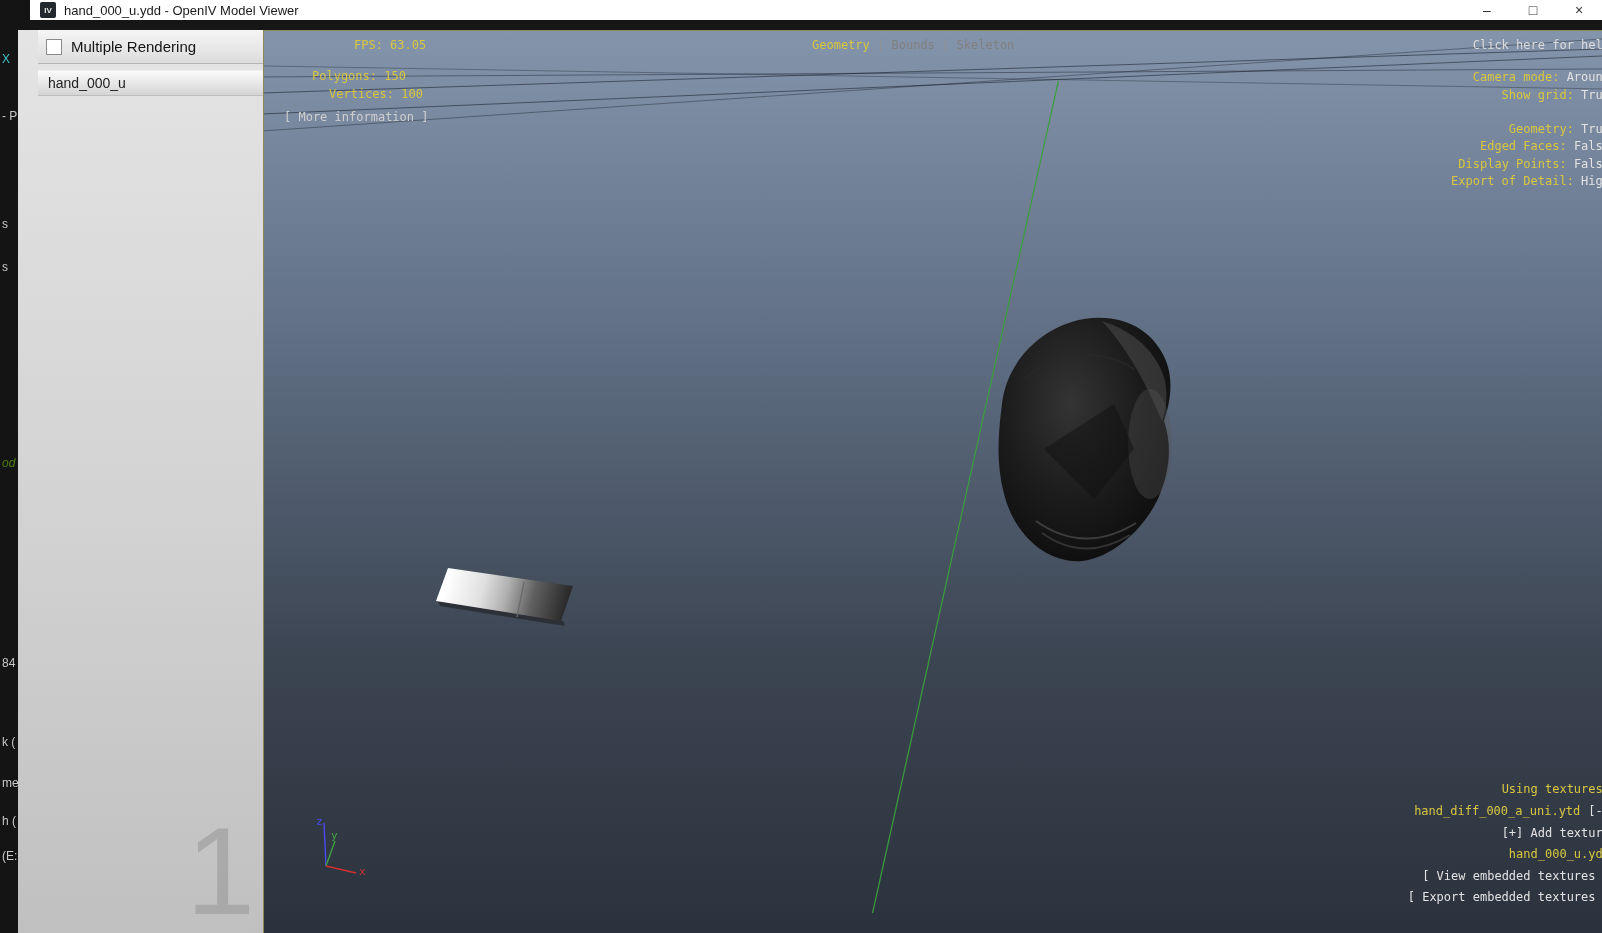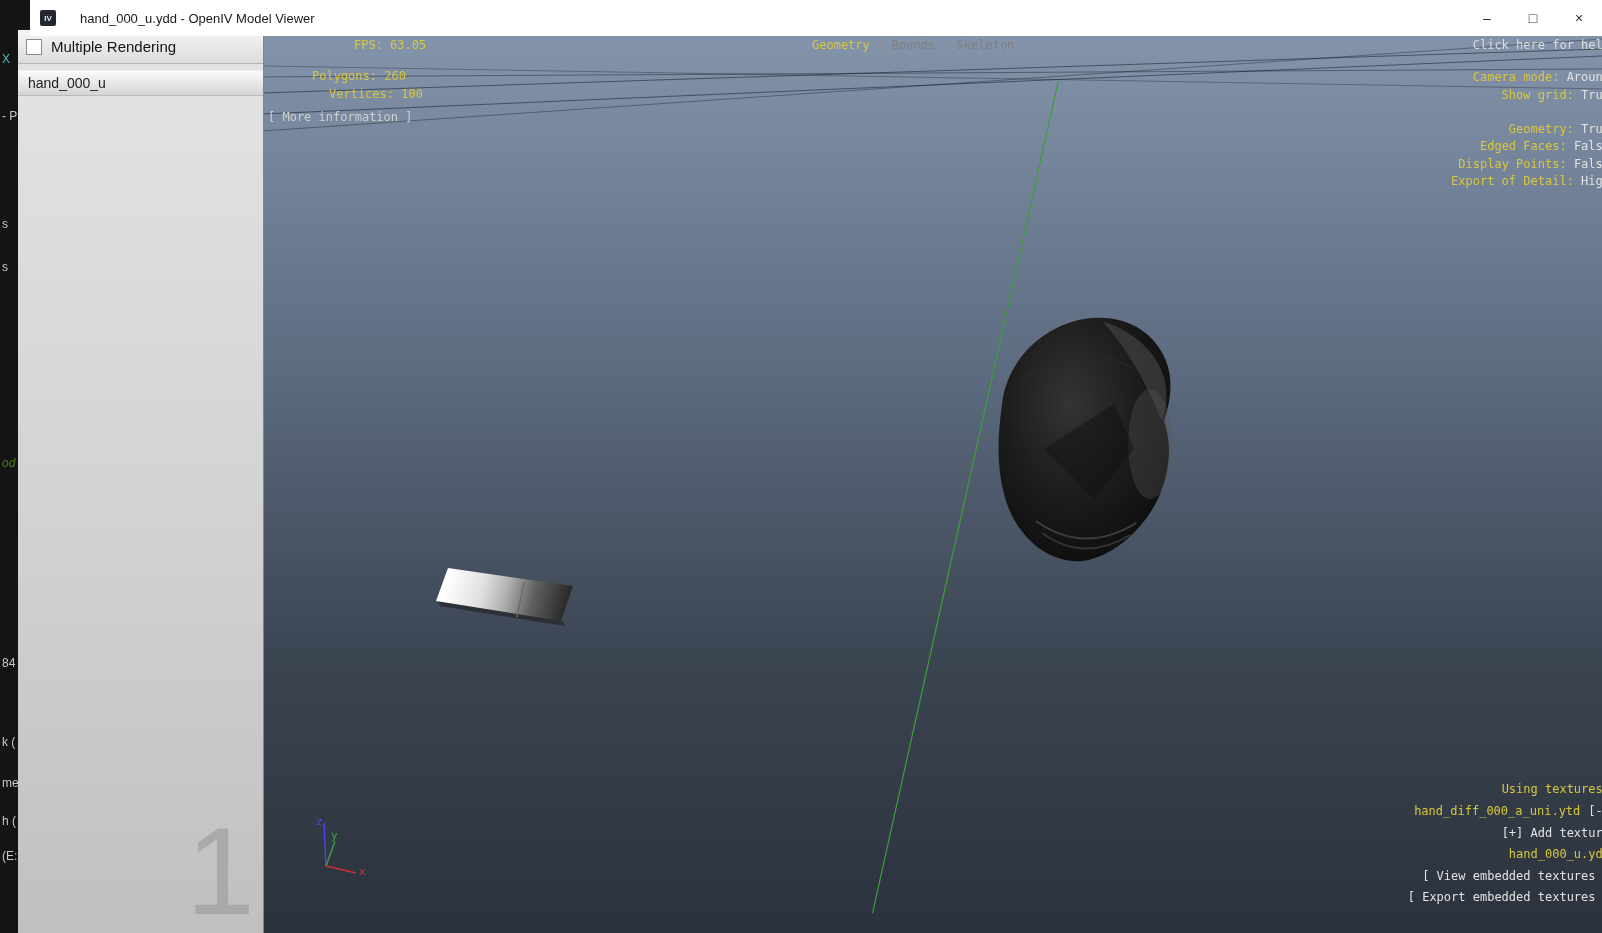--- a/index.html
+++ b/index.html
@@ -7,28 +7,28 @@
   body { font-family:"Liberation Sans", sans-serif; background:#161616; }
   .screen { position:relative; width:1602px; height:933px; background:#161616; overflow:hidden; }
 
   
   .back-strip { position:absolute; left:0; top:0; width:18px; height:100%; background:#141414; z-index:1; }
   .corner { position:absolute; left:0; top:0; width:30px; height:30px; background:#141414; z-index:3; }
   .fragments { position:absolute; left:0; top:0; width:30px; height:100%; z-index:2; }
   .frag { position:absolute; left:2px; font-size:12px; color:#c8c8c8; white-space:nowrap; }
 
   
-  .titlebar { position:absolute; left:30px; top:0; right:0; height:36px; background:#ffffff; display:flex; align-items:center; z-index:4; }
+  .titlebar { position:absolute; left:30px; top:0; right:0; height:20px; background:#ffffff; display:flex; align-items:center; z-index:4; }
   .app-icon { width:16px; height:16px; margin-left:10px; background:#23272e; color:#e8e8e8; font-size:8px; font-weight:bold; display:flex; align-items:center; justify-content:center; border-radius:2px; }
-  .title-text { margin-left:24px; font-size:13px; color:#1a1a1a; white-space:nowrap; }
+  .title-text { margin-left:8px; font-size:13px; color:#1a1a1a; white-space:nowrap; }
   .win-controls { margin-left:auto; display:flex; height:100%; }
   .win-btn { width:46px; height:100%; display:flex; align-items:center; justify-content:center; font-size:14px; color:#333; cursor:default; }
 
   
-  .left-panel { position:absolute; left:18px; top:30px; width:245px; bottom:0; background:linear-gradient(to bottom,#e4e4e4 0%,#d2d2d2 55%,#c0c0c0 100%); z-index:2; }
+  .left-panel { position:absolute; left:18px; top:30px; width:245px; bottom:0; background:linear-gradient(to bottom,#e4e4e4 0%,#d2d2d2 55%,#c0c0c0 100%); z-index:2;padding-left:20px; }
   .panel-header { position:relative; height:34px; background:linear-gradient(to bottom,#f5f5f5,#dcdcdc); border-bottom:1px solid #b5b5b5; display:flex; align-items:center; }
   .checkbox { width:16px; height:16px; background:#ffffff; border:1px solid #8a8a8a; margin-left:8px; }
   .panel-header-label { margin-left:9px; font-size:15px; color:#141414; }
   .model-item { position:relative; margin-top:6px; height:26px; background:linear-gradient(to bottom,#fbfbfb,#d4d4d4); border-top:1px solid #efefef; border-bottom:1px solid #bdbdbd; display:flex; align-items:center;text-align:center; }
   .model-item-label { margin-left:10px; font-size:14px; color:#222; }
   .watermark { position:absolute; left:168px; bottom:0px; font-size:124px; line-height:1; color:#9b9b9b; opacity:0.62; }
 
   
   .viewport { position:absolute; left:263px; top:30px; right:0; bottom:0;
     background:linear-gradient(to bottom,#8494ab 0%,#5f6e83 35%,#3b4451 70%,#2b323d 100%);
@@ -153,23 +153,23 @@
     <svg style="position:absolute;left:40px;top:780px;" width="70" height="85" viewBox="0 0 70 85">
       <line x1="22" y1="55" x2="20" y2="12" stroke="#4a4af0" stroke-width="1.4"></line>
       <line x1="22" y1="55" x2="31" y2="30" stroke="#3fa03f" stroke-width="1.4"></line>
       <line x1="22" y1="55" x2="52" y2="62" stroke="#d03030" stroke-width="1.4"></line>
       <text id="axis-z" x="12" y="14" fill="#4a4af0" class="gizmo-label">z</text>
       <text id="axis-y" x="27" y="28" fill="#3fa03f" class="gizmo-label">y</text>
       <text id="axis-x" x="55" y="64" fill="#d03030" class="gizmo-label">x</text>
     </svg>
 
     <div class="ov k" style="left:90px; top:7px;">FPS: 63.05</div>
-    <div class="ov k" style="left:48px; top:38px;">Polygons: 260</div>
+    <div class="ov k" style="left:48px; top:38px;">Polygons: 150</div>
     <div class="ov k" style="left:65px; top:56px;">Vertices: 100</div>
-    <div class="ov dim" style="left:4px; top:79px;">[ More information ]</div>
+    <div class="ov dim" style="left:20px; top:79px;">[ More information ]</div>
 
     <div class="mode-tabs" id="mode-tabs"><span class="mode active">Geometry</span><span class="mode-sep"> | </span><span class="mode">Bounds</span><span class="mode-sep"> | </span><span class="mode">Skeleton</span></div>
 
     <div class="ov top-right" id="help-line">Click here for help</div>
     <div class="ov top-right" id="settings-block">
         <div class="kv"><span class="k">Camera mode: </span><span class="v">Around</span></div>
         <div class="kv"><span class="k">Show grid: </span><span class="v">True</span></div>
       </div>
     <div class="ov top-right" id="options-block">
         <div class="kv"><span class="k">Geometry: </span><span class="v">True</span></div>

